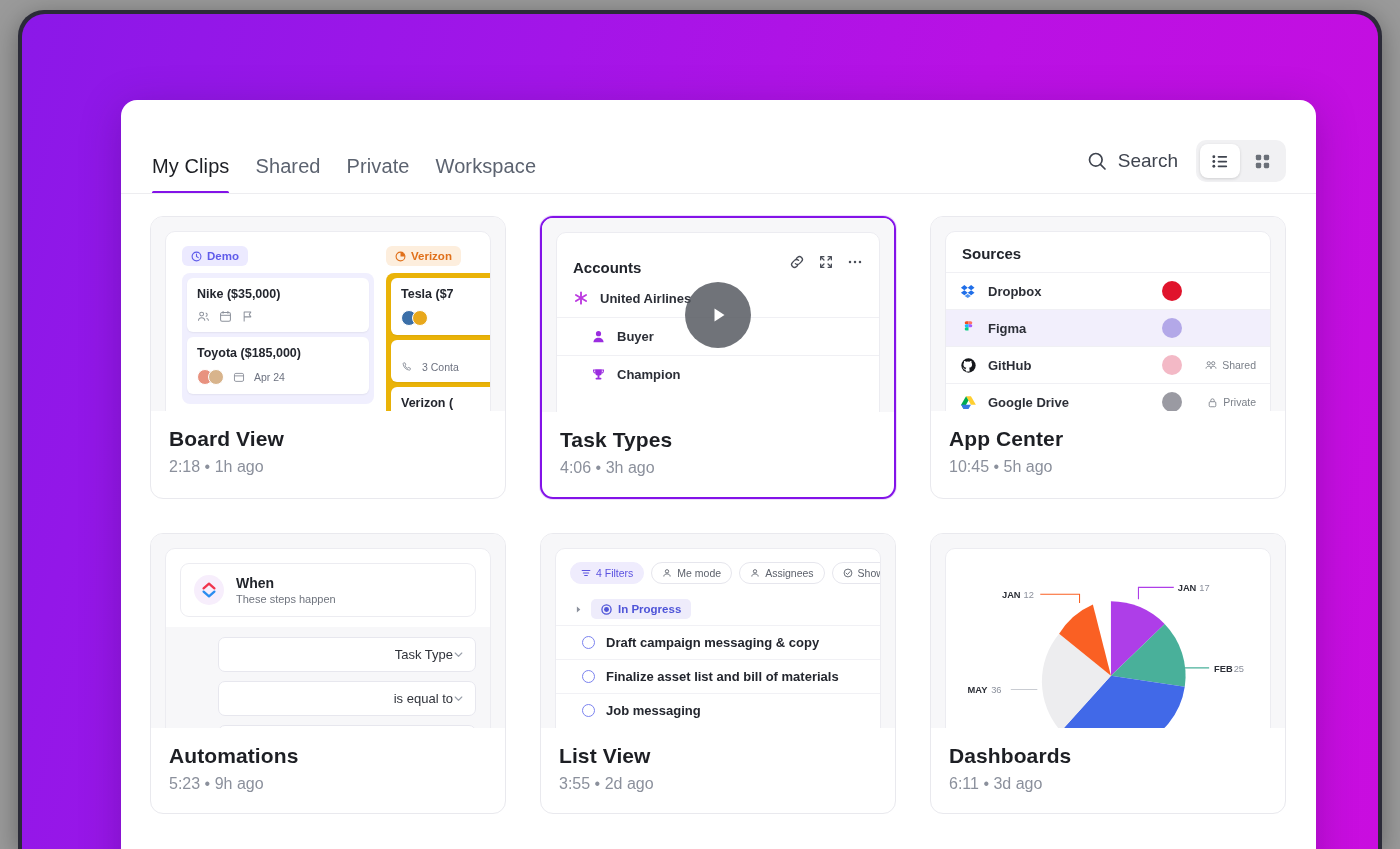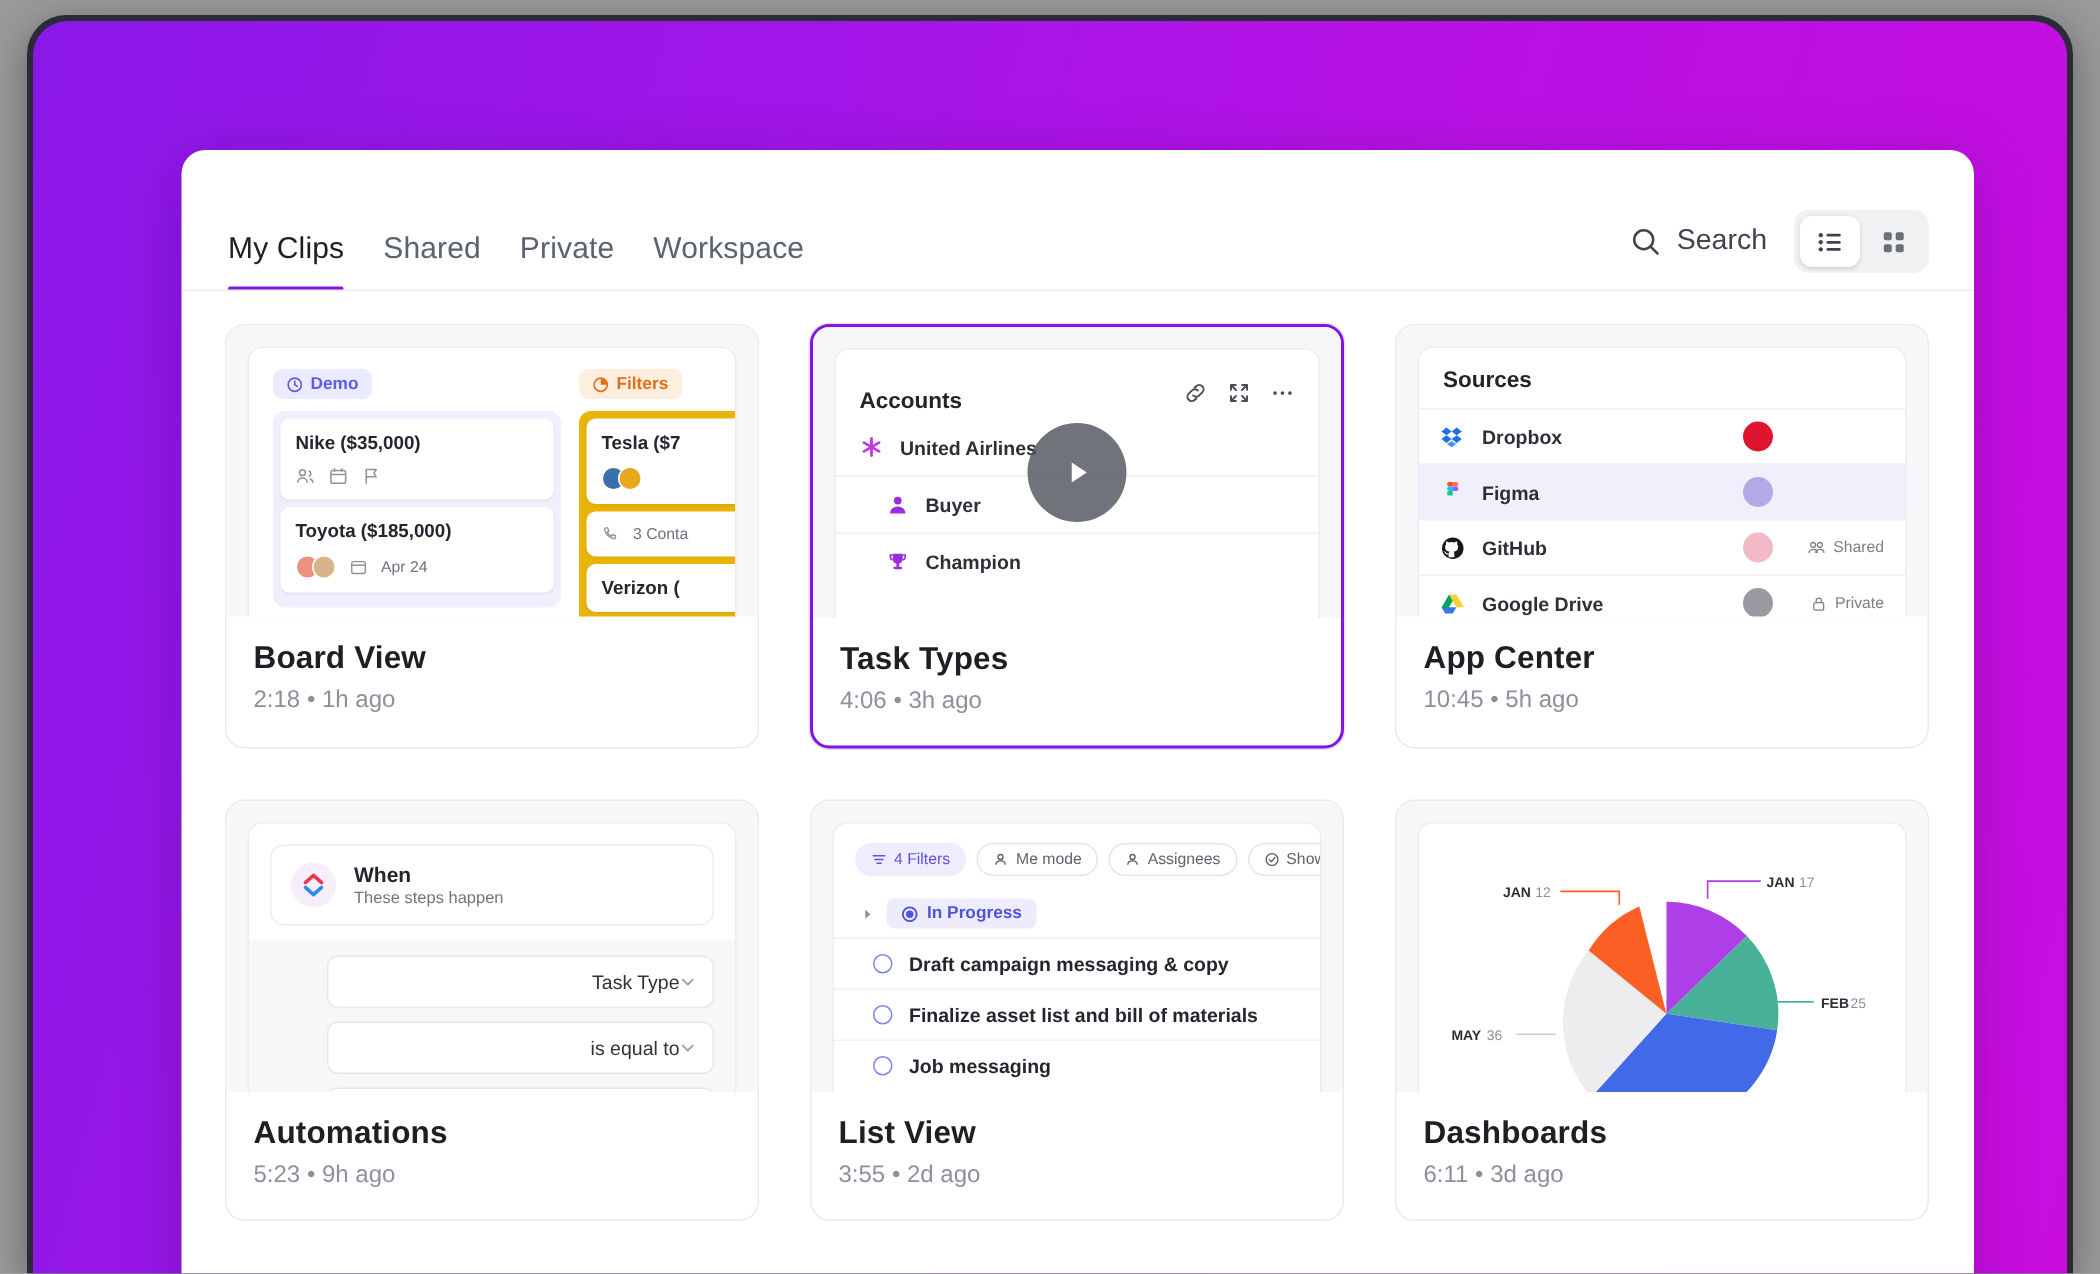--- a/index.html
+++ b/index.html
@@ -357,34 +357,34 @@
                     </div>
                   </div>
                 </div>
 
                 <div class="board-col">
                   <div class="col-chip chip-proposal">
                     <svg width="11" height="11" viewBox="0 0 12 12">
                       <circle cx="6" cy="6" r="4.8" fill="none" stroke="#e0701a" stroke-width="1.2"></circle>
                       <path d="M6 6V1.2A4.8 4.8 0 0110.8 6z" fill="#e0701a"></path>
                     </svg>
-                    <span>Filters</span>
+                    <span>Verizon</span>
                   </div>
                   <div class="col-body proposal">
                     <div class="mini-card">
                       <div class="mini-title">Tesla ($7</div>
                       <div class="mini-row">
                         <div class="avatar-group">
                           <div class="avatar" style="background:#3b6fa8"></div>
                           <div class="avatar" style="background:#e8a81c"></div>
                         </div>
                       </div>
                     </div>
                     <div class="mini-card">
-                      <div class="mini-row" style="margin-top:0">
+                      <div class="mini-row" style="margin-top:12px">
                         <svg width="12" height="12" viewBox="0 0 14 14">
                           <path d="M2.4 3.2c0-.6.5-1 1-1h1.3l1 2.4-1.2.9c.6 1.4 1.7 2.5 3.1 3.1l.9-1.2 2.4 1v1.3c0 .5-.4 1-1 1A8.9 8.9 0 012.4 3.2z" fill="none" stroke="#8d929c" stroke-width="1.05"></path>
                         </svg>
                         <span class="mini-label">3 Conta</span>
                       </div>
                     </div>
                     <div class="mini-card">
                       <div class="mini-title">Verizon (</div>
                     </div>
                   </div>

